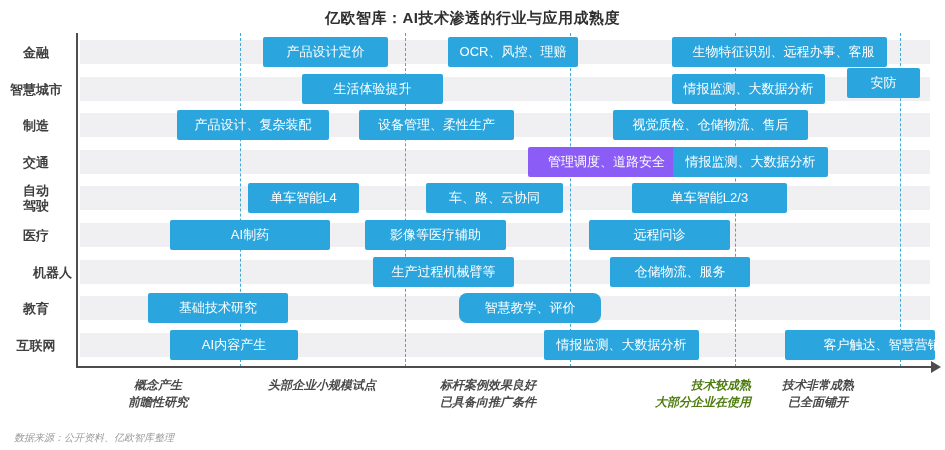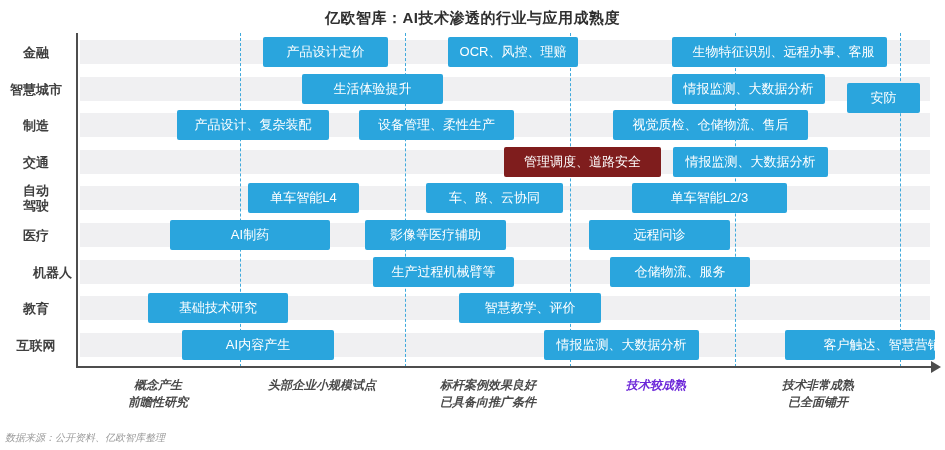--- a/index.html
+++ b/index.html
@@ -25,21 +25,21 @@
   .stage-divider { position:absolute; top:33px; height:334px; width:0; border-left:1px dashed #3fa9dc; z-index:2; }
   .y-axis-line { position:absolute; left:76px; top:33px; width:2px; height:334px; z-index:4; }
   .x-axis-line { position:absolute; left:76px; top:366px; height:2px; z-index:4; }
   .axis-arrow { position:absolute; top:361px; width:0; height:0; z-index:4;
     border-top:6px solid transparent; border-bottom:6px solid transparent; }
   .stage-label {
     position:absolute; top:377px; width:190px; text-align:center;
     font-size:12px; font-weight:bold; font-style:italic; color:#4a4a4a; line-height:17px; z-index:2;
   }
   .source-note {
-    position:absolute; left:5px; top:431px; font-size:10px; font-style:italic; color:#9b9b9b; z-index:2;
+    position:absolute; left:14px; top:431px; font-size:10px; font-style:italic; color:#9b9b9b; z-index:2;
   }
 </style>
 </head>
 <body>
 
 <div class="screenshot">
   <div class="chart-title">亿欧智库：AI技术渗透的行业与应用成熟度</div>
   <div id="plot-area">
       <div class="stage-divider" style="left: 240px; border-left-color: rgb(63, 169, 220);"></div>
       <div class="stage-divider" style="left: 405px; border-left-color: rgb(63, 169, 220);"></div>
@@ -52,33 +52,33 @@
       <div class="row-track" style="top: 40px; left: 80px; width: 850px; height: 24px; background: rgb(240, 240, 242);"></div>
       <div class="maturity-bar" style="top: 37px; left: 263px; width: 125px; background: rgb(42, 165, 221);">产品设计定价</div>
       <div class="maturity-bar" style="top: 37px; left: 448px; width: 130px; background: rgb(42, 165, 221);">OCR、风控、理赔</div>
       <div class="maturity-bar" style="top: 37px; left: 672px; width: 215px; background: rgb(42, 165, 221); padding-left: 8px;">生物特征识别、远程办事、客服</div>
       <div class="row-label" style="top: 77px; height: 24px; color: rgb(63, 63, 63);">
         <div>智慧城市</div>
       </div>
       <div class="row-track" style="top: 77px; left: 80px; width: 850px; height: 24px; background: rgb(240, 240, 242);"></div>
       <div class="maturity-bar" style="top: 74px; left: 302px; width: 141px; background: rgb(42, 165, 221);">生活体验提升</div>
       <div class="maturity-bar" style="top: 74px; left: 672px; width: 153px; background: rgb(42, 165, 221);">情报监测、大数据分析</div>
-      <div class="maturity-bar" style="top: 83px; left: 847px; width: 73px; background: rgb(42, 165, 221);">安防</div>
+      <div class="maturity-bar" style="top: 68px; left: 847px; width: 73px; background: rgb(42, 165, 221);">安防</div>
       <div class="row-label" style="top: 113px; height: 24px; color: rgb(63, 63, 63);">
         <div>制造</div>
       </div>
       <div class="row-track" style="top: 113px; left: 80px; width: 850px; height: 24px; background: rgb(240, 240, 242);"></div>
       <div class="maturity-bar" style="top: 110px; left: 177px; width: 152px; background: rgb(42, 165, 221);">产品设计、复杂装配</div>
       <div class="maturity-bar" style="top: 110px; left: 359px; width: 155px; background: rgb(42, 165, 221);">设备管理、柔性生产</div>
       <div class="maturity-bar" style="top: 110px; left: 613px; width: 195px; background: rgb(42, 165, 221);">视觉质检、仓储物流、售后</div>
       <div class="row-label" style="top: 150px; height: 24px; color: rgb(63, 63, 63);">
         <div>交通</div>
       </div>
       <div class="row-track" style="top: 150px; left: 80px; width: 850px; height: 24px; background: rgb(240, 240, 242);"></div>
-      <div class="maturity-bar" style="top: 147px; left: 504px; width: 157px; background: #7f1d1d;">管理调度、道路安全</div>
+      <div class="maturity-bar" style="top: 147px; left: 528px; width: 157px; background: #8b5cf6;">管理调度、道路安全</div>
       <div class="maturity-bar" style="top: 147px; left: 673px; width: 155px; background: rgb(42, 165, 221);">情报监测、大数据分析</div>
       <div class="row-label" style="top: 186px; height: 24px; color: rgb(63, 63, 63);">
         <div>自动</div>
         <div>驾驶</div>
       </div>
       <div class="row-track" style="top: 186px; left: 80px; width: 850px; height: 24px; background: rgb(240, 240, 242);"></div>
       <div class="maturity-bar" style="top: 183px; left: 248px; width: 111px; background: rgb(42, 165, 221);">单车智能L4</div>
       <div class="maturity-bar" style="top: 183px; left: 426px; width: 137px; background: rgb(42, 165, 221);">车、路、云协同</div>
       <div class="maturity-bar" style="top: 183px; left: 632px; width: 155px; background: rgb(42, 165, 221);">单车智能L2/3</div>
       <div class="row-label" style="top: 223px; height: 24px; color: rgb(63, 63, 63);">
@@ -92,44 +92,45 @@
         <div>机器人</div>
       </div>
       <div class="row-track" style="top: 260px; left: 80px; width: 850px; height: 24px; background: rgb(240, 240, 242);"></div>
       <div class="maturity-bar" style="top: 257px; left: 373px; width: 141px; background: rgb(42, 165, 221);">生产过程机械臂等</div>
       <div class="maturity-bar" style="top: 257px; left: 610px; width: 140px; background: rgb(42, 165, 221);">仓储物流、服务</div>
       <div class="row-label" style="top: 296px; height: 24px; color: rgb(63, 63, 63);">
         <div>教育</div>
       </div>
       <div class="row-track" style="top: 296px; left: 80px; width: 850px; height: 24px; background: rgb(240, 240, 242);"></div>
       <div class="maturity-bar" style="top: 293px; left: 148px; width: 140px; background: rgb(42, 165, 221);">基础技术研究</div>
-      <div class="maturity-bar" style="top: 293px; left: 459px; width: 142px; background: rgb(42, 165, 221);">智慧教学、评价</div>
+      <div class="maturity-bar" style="top: 293px; left: 459px; width: 142px; background: rgb(42, 165, 221); border-radius: 8px;">智慧教学、评价</div>
       <div class="row-label" style="top: 333px; height: 24px; color: rgb(63, 63, 63);">
         <div>互联网</div>
       </div>
       <div class="row-track" style="top: 333px; left: 80px; width: 850px; height: 24px; background: rgb(240, 240, 242);"></div>
-      <div class="maturity-bar" style="top: 330px; left: 182px; width: 152px; background: rgb(42, 165, 221);">AI内容产生</div>
+      <div class="maturity-bar" style="top: 330px; left: 170px; width: 128px; background: rgb(42, 165, 221);">AI内容产生</div>
       <div class="maturity-bar" style="top: 330px; left: 544px; width: 155px; background: rgb(42, 165, 221);">情报监测、大数据分析</div>
       <div class="maturity-bar" style="top: 330px; left: 785px; width: 150px; background: rgb(42, 165, 221); padding-left: 44px;">客户触达、智慧营销</div>
       <div class="y-axis-line" style="background: rgb(77, 77, 77);"></div>
       <div class="x-axis-line" style="background: rgb(77, 77, 77); width: 857px;"></div>
       <div class="axis-arrow" style="left: 931px; border-left: 10px solid rgb(77, 77, 77);"></div>
       <div class="stage-label" style="left: 63px; color: rgb(74, 74, 74);">
         <div>概念产生</div>
         <div>前瞻性研究</div>
       </div>
       <div class="stage-label" style="left: 227px; color: rgb(74, 74, 74);">
         <div>头部企业小规模试点</div>
       </div>
       <div class="stage-label" style="left: 393px; color: rgb(74, 74, 74);">
         <div>标杆案例效果良好</div>
         <div>已具备向推广条件</div>
       </div>
-      <div class="stage-label" style="left: 561px; color: #6d28d9;">
+      <div class="stage-label" style="left: 561px; color: #4d7c0f; text-align: right;">
         <div>技术较成熟</div>
+        <div>大部分企业在使用</div>
       </div>
       <div class="stage-label" style="left: 723px; color: rgb(74, 74, 74);">
         <div>技术非常成熟</div>
         <div>已全面铺开</div>
       </div>
     </div>
   <div class="source-note">数据来源：公开资料、亿欧智库整理</div>
 </div>
 
 </body></html>

